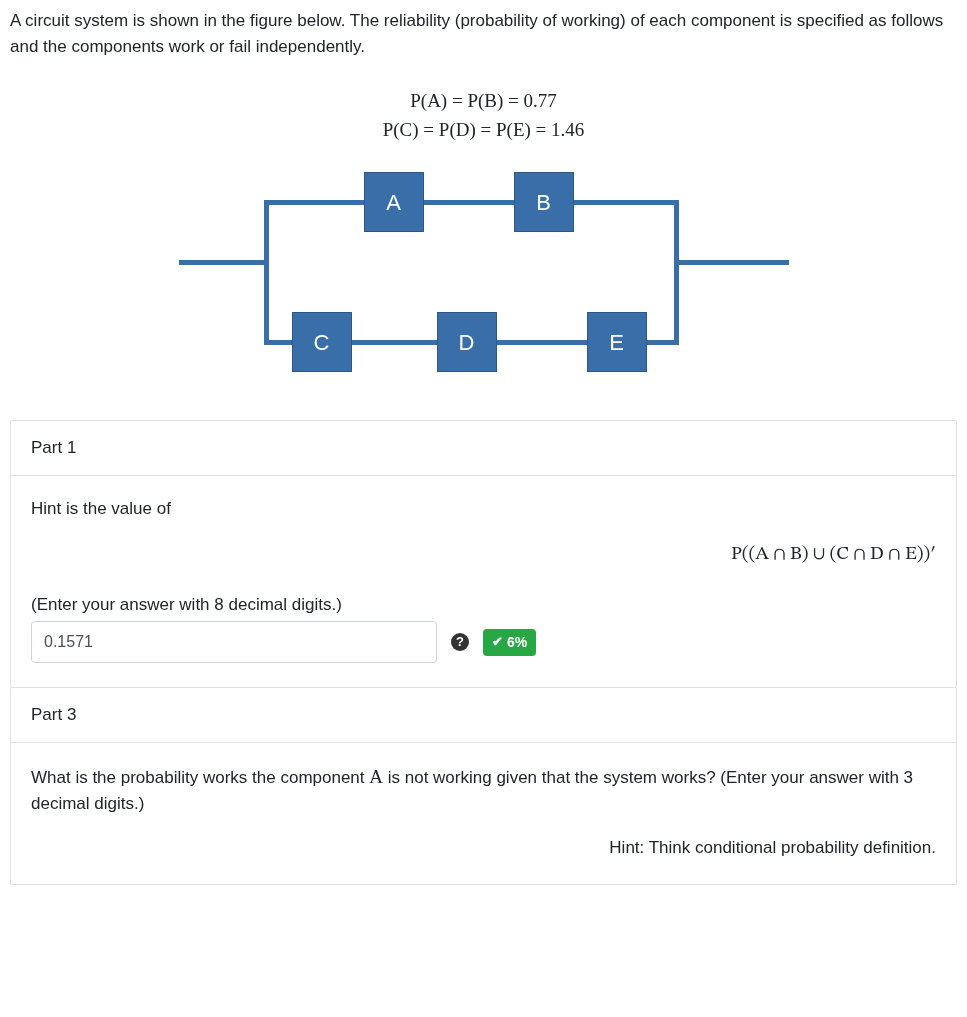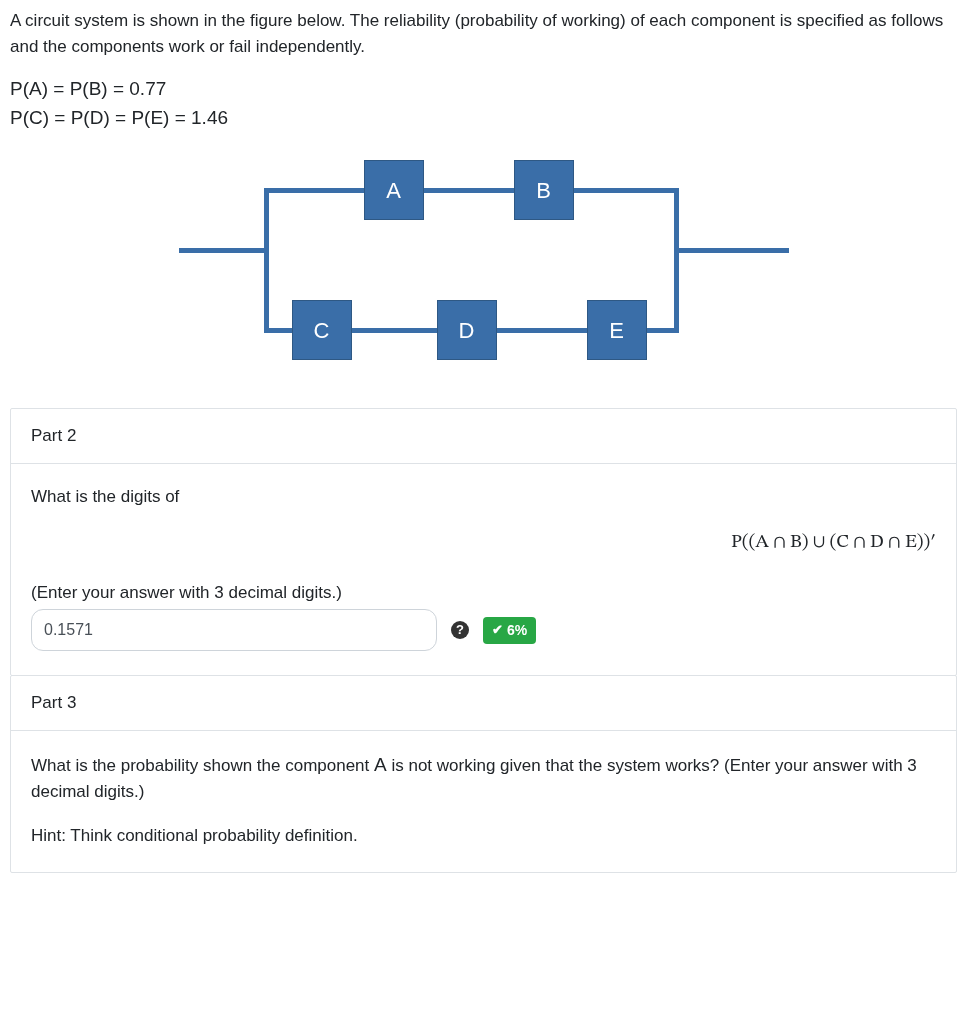--- a/index.html
+++ b/index.html
@@ -5,25 +5,26 @@
   body {
     font-family: "Segoe UI", -apple-system, "Helvetica Neue", Arial, sans-serif;
     color: #212529;
     margin: 0;
     padding: 8px 10px;
     width: 947px;
     font-size: 17px;
     line-height: 1.5;
   }
   .intro {
-    margin-bottom: 16px;
+    margin-bottom: 28px;
   }
   .math {
-    font-family: Liberation Sans, sans-serif;
+    font-family: Liberation Serif, serif;
     font-size: 19px;
+    text-align: center;
   }
   .math-block {
     font-family: "Cambria Math", "STIX Two Math", "Latin Modern Math", "Times New Roman", serif;
     font-size: 19px;
     text-align: right;
     margin: 20px 0 22px;
   }
   .probs {
     margin: 12px 0 36px 0;
   }
@@ -67,21 +68,21 @@
   .answer-row {
     display: flex;
     align-items: center;
     gap: 14px;
     margin-top: 4px;
   }
   .answer-input {
     width: 380px;
     height: 40px;
     border: 1px solid #ced4da;
-    border-radius: 12px;
+    border-radius: 4px;
     padding: 0 12px;
     font-size: 16px;
     color: #495057;
     font-family: inherit;
   }
   .help-icon {
     width: 18px;
     height: 18px;
     border-radius: 50%;
     background: #333;
@@ -101,20 +102,21 @@
     font-weight: 600;
     display: inline-flex;
     align-items: center;
     gap: 4px;
   }
   .check {
     font-size: 13px;
   }
   .hint {
     margin-top: 18px;
+    text-align: right;
   }
 </style>
 </head>
 <body>
 
 <div class="intro">A circuit system is shown in the figure below. The reliability (probability of working) of each component is specified as follows and the components work or fail independently.</div>
 
 <div class="probs math">
   <div>P(A) = P(B) = 0.77</div>
   <div>P(C) = P(D) = P(E) = 1.46</div>
@@ -134,37 +136,37 @@
   <div class="wire" style="left:495px; top:80px; width:115px; height:5px;"></div>
 
   <div class="comp" style="left:185px; top:-8px;">A</div>
   <div class="comp" style="left:335px; top:-8px;">B</div>
   <div class="comp" style="left:113px; top:132px;">C</div>
   <div class="comp" style="left:258px; top:132px;">D</div>
   <div class="comp" style="left:408px; top:132px;">E</div>
 </div>
 
 <div class="card">
-  <div class="card-header">Part 2</div>
+  <div class="card-header">Part 1</div>
   <div class="card-body">
-    <div>What is the digits of</div>
+    <div>Hint is the value of</div>
     <div class="math-block">P((A ∩ B) ∪ (C ∩ D ∩ E))′</div>
-    <div>(Enter your answer with 3 decimal digits.)</div>
+    <div>(Enter your answer with 8 decimal digits.)</div>
     <div class="answer-row">
       <input type="text" class="answer-input" value="0.1571" style="">
       <span class="help-icon">?</span>
       <span class="score-badge">
         <span class="check">✔</span>
         <span>6%</span>
       </span>
     </div>
   </div>
 </div>
 
 <div class="card">
   <div class="card-header">Part 3</div>
   <div class="card-body">
     <div>
-      <span>What is the probability shown the component </span><span class="math">A</span><span> is not working given that the system works? (Enter your answer with 3 decimal digits.)</span>
+      <span>What is the probability works the component </span><span class="math">A</span><span> is not working given that the system works? (Enter your answer with 3 decimal digits.)</span>
     </div>
     <div class="hint">Hint: Think conditional probability definition.</div>
   </div>
 </div>
 
 </body></html>

